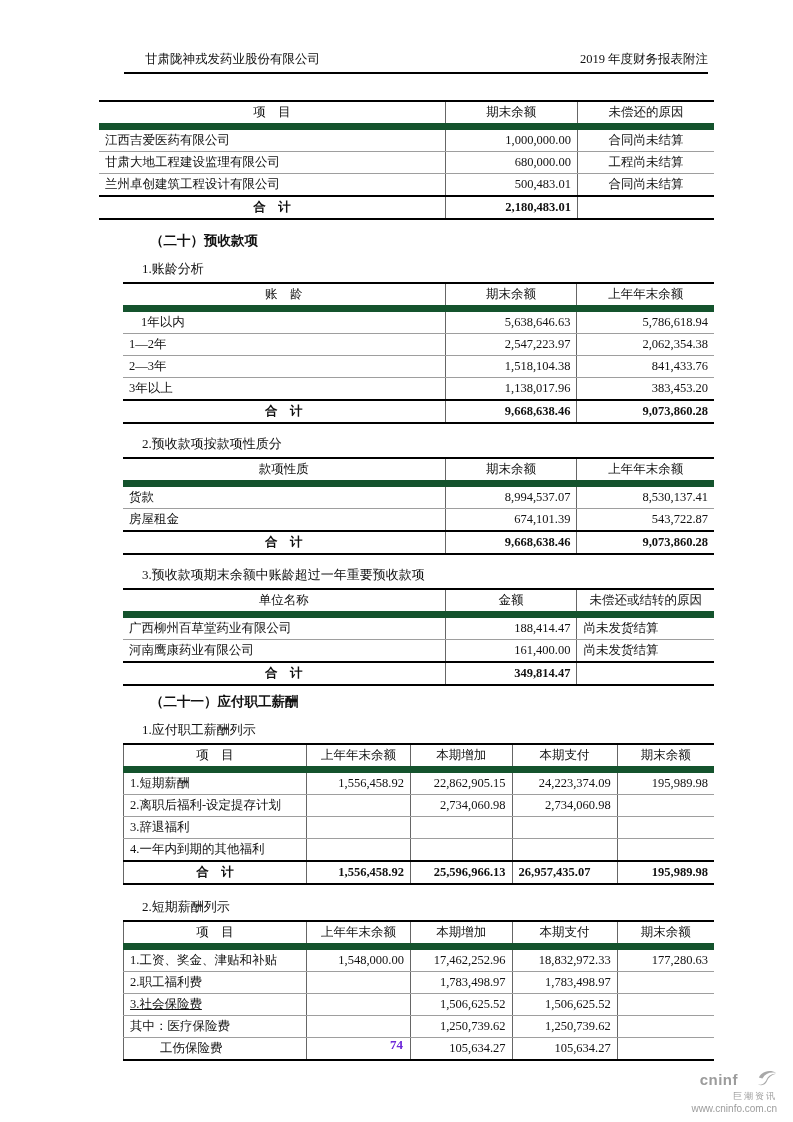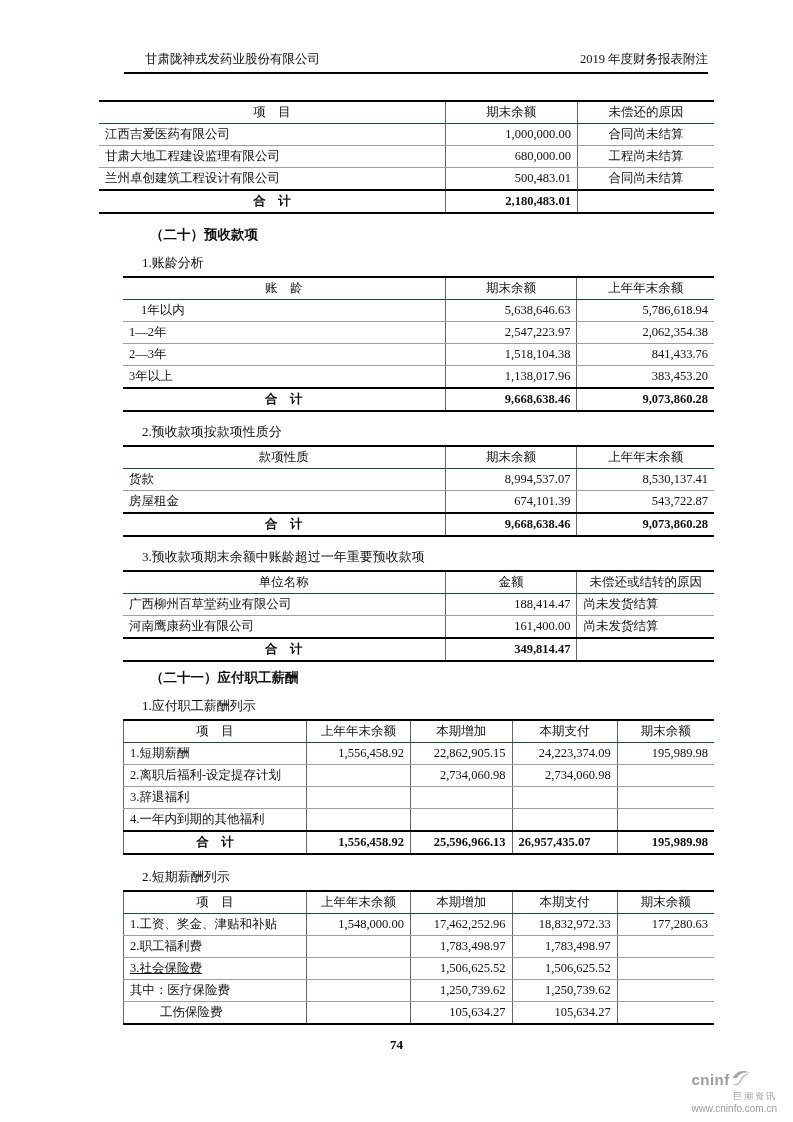--- a/index.html
+++ b/index.html
@@ -24,44 +24,44 @@
   .mt14 { margin-top:14px; }
 
   table.fin {
     width:100%; border-collapse:collapse; table-layout:fixed;
     border-top:2px solid #000; border-bottom:2px solid #000;
     font-size:12.5px;
   }
   table.fin.left-rule { border-left:1px solid #666; }
   table.fin th {
     font-weight:normal; text-align:center; padding:4px 6px;
-    line-height:13px; border-bottom:1px solid #14532d;
+    line-height:13px; border-bottom:7px solid #14532d;
   }
   table.fin td {
     padding:4px 6px; line-height:13px;
     border-bottom:1px solid #9e9e9e;
     overflow:hidden; white-space:nowrap;
   }
   table.fin th + th, table.fin td + td { border-left:1px solid #666; }
   table.fin tbody tr:last-child td { border-bottom:none; }
   table.fin tr.total td { border-top:2px solid #000; font-weight:bold; }
   table.fin tr.total td:first-child { text-align:center !important; }
   td.indent1 { padding-left:18px !important; }
   td.indent2 { padding-left:36px !important; }
 
   .page-number {
     position:absolute; top:1037px; left:0; right:0;
-    text-align:center; font-size:13px; font-weight:bold; color:#000000;
+    text-align:center; font-size:13px; font-weight:bold; color:#6d28d9;
   }
   .cninfo-logo {
     position:absolute; right:16px; bottom:8px; text-align:right;
     color:#9c9c9c; font-family:"Liberation Sans","DejaVu Sans",sans-serif;
     line-height:1.15;
   }
-  .cninfo-logo .logo-row { display:flex; align-items:center; gap:1px; }
+  .cninfo-logo .logo-row { display:flex; justify-content:flex-end; align-items:center; gap:19px; }
   .cninfo-logo .logo-main { font-size:15px; font-weight:bold; letter-spacing:0.5px; }
   .cninfo-logo .logo-cn { font-size:9px; letter-spacing:2px; margin-top:1px; }
   .cninfo-logo .logo-url { font-size:10px; margin-top:1px; }
 </style>
 </head>
 <body>
 
 <div class="page">
 
   <div class="doc-header">

